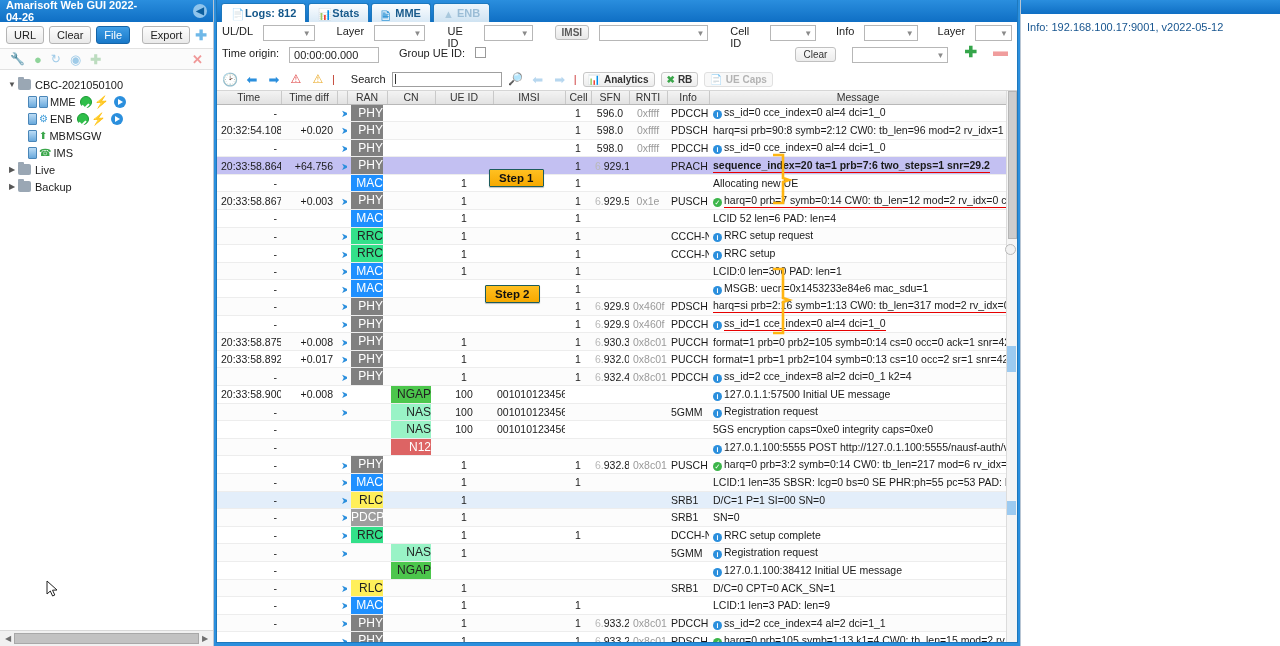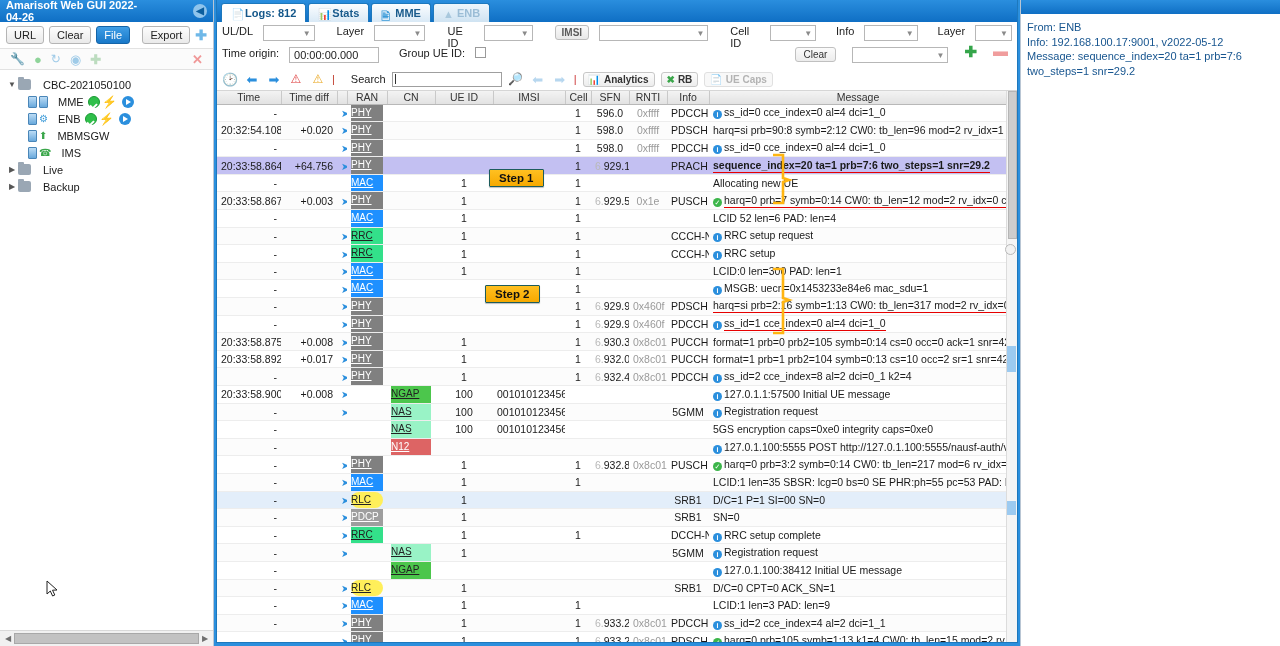--- a/index.html
+++ b/index.html
@@ -33,21 +33,21 @@
   .svr{width:9px;height:12px;margin-right:2px;background:linear-gradient(#bcdcf5,#69a9dc);
     border:1px solid #4a86b8;border-radius:1px;}
   .dot{width:12px;height:12px;border-radius:50%;display:inline-block;margin-left:4px;}
   .dot.green{background:#2fbf4a;border:1px solid #199a33;position:relative;}
   .dot.green:after{content:"";position:absolute;left:2.5px;top:5px;width:3px;height:5px;border:solid #fff;
     border-width:0 2px 2px 0;transform:rotate(45deg);}
   .bolt{color:#2fbf4a;font-size:12px;margin-left:3px;font-weight:bold;}
   .play{width:12px;height:12px;border-radius:50%;background:#2b8fdd;margin-left:4px;position:relative;}
   .play:after{content:"";position:absolute;left:4px;top:3px;border-left:5px solid #fff;
     border-top:3px solid transparent;border-bottom:3px solid transparent;}
-  .lbl{margin-left:8px;}
+  .lbl{margin-left:0;}
   .sb-hscroll{height:16px;border-top:1px solid #d9d9d9;background:#f1f1f1;display:flex;align-items:center;padding:0 2px;}
   .sb-hscroll .arr{width:12px;text-align:center;color:#6f6f6f;font-size:8px;}
   .sb-hscroll .bar{flex:1;height:11px;background:#c2c2c2;border:1px solid #a8a8a8;}
 
   
   .mainwrap{width:806px;height:646px;background:#2b8fdd;padding:0 0 0 0;position:relative;}
   .mainpanel{position:absolute;left:2px;top:0;width:802px;height:643px;background:#fff;
     border:1px solid #1d78bd;border-top:none;display:flex;flex-direction:column;}
   .tabbar{height:22px;background:linear-gradient(#2a8ede,#0f6fc4);display:flex;align-items:flex-end;padding-left:4px;}
   .tab{height:19px;display:flex;align-items:center;gap:4px;padding:0 9px;font-size:11px;font-weight:bold;
@@ -93,27 +93,27 @@
   table.log td{border-bottom:1px solid #ededed;height:16.6px;padding:0 4px;white-space:nowrap;overflow:hidden;
     vertical-align:middle;}
   tr.alt td{background:#fcfcfc;}
   tr.sel-row td{background:#c3c0f2;}
   tr.blue-row td{background:#e3eefa;}
   td.c-time{text-align:right;}
   td.c-diff{text-align:right;padding-right:2px;}
   td.c-arrow{text-align:center;padding:0;}
   td.c-ran,td.c-cn{text-align:center;padding:0;}
   td.c-ue,td.c-imsi,td.c-cell,td.c-sfn,td.c-rnti{text-align:center;}
-  td.c-info{text-align:center;}
+  td.c-info{}
   td.c-msg{text-align:left;}
-  .tag{display:block;height:16.6px;line-height:16.6px;text-align:left;font-size:10px;color:#fff;text-decoration:underline;}
+  .tag{display:block;height:16.6px;line-height:16.6px;text-align:right;font-size:12px;color:#fff;}
   .tag.phy{background:#808080;}
   .tag.mac{background:#1e90ff;}
   .tag.rrc{background:#33e08a;color:#222;}
-  .tag.rlc{background:#ffef5a;color:#222;border-radius:8px;}
+  .tag.rlc{background:#ffef5a;color:#222;}
   .tag.pdcp{background:#9e9e9e;}
   .tag.ngap{background:#4cc64c;color:#222;}
   .tag.nas{background:#99f3c6;color:#222;}
   .tag.n12{background:#dd6464;color:#fff;}
   .arr{color:#2b8fdd;font-size:10px;}
   .rnti{color:#9a9a9a;}
   .sfnp{color:#b9b9b9;}
   .ib{display:inline-block;width:9px;height:9px;border-radius:50%;background:#2b8fdd;color:#fff;
     font-size:7px;line-height:9px;text-align:center;font-weight:bold;vertical-align:-1px;margin-right:2px;}
   .gb{display:inline-block;width:9px;height:9px;border-radius:50%;background:#3cb54a;color:#fff;
@@ -878,22 +878,20 @@
         <div class="stepbox" style="left:268px;top:194px;">
           <span>Step 2</span>
         </div>
       </div>
     </div>
   </div>
 
   <div class="right">
     <div class="r-title"></div>
     <div class="r-body">
-      <div><span>From:</span> <span>ENB</span></div>
       <div><span>Info:</span> <span>192.168.100.17:9001, v2022-05-12</span></div>
-      <div><span>Message:</span> <span>sequence_index=20 ta=1 prb=7:6 two_steps=1 snr=29.2</span></div>
     </div>
   </div>
 
   <svg style="position:absolute;left:46px;top:580px;width:12px;height:18px;z-index:30;">
     <path d="M1 1 L1 14 L4.3 11 L6.6 16 L8.8 15 L6.5 10.2 L11 10 Z" fill="#fff" stroke="#222" stroke-width="1"></path>
   </svg>
 </div>
 
 </body></html>

